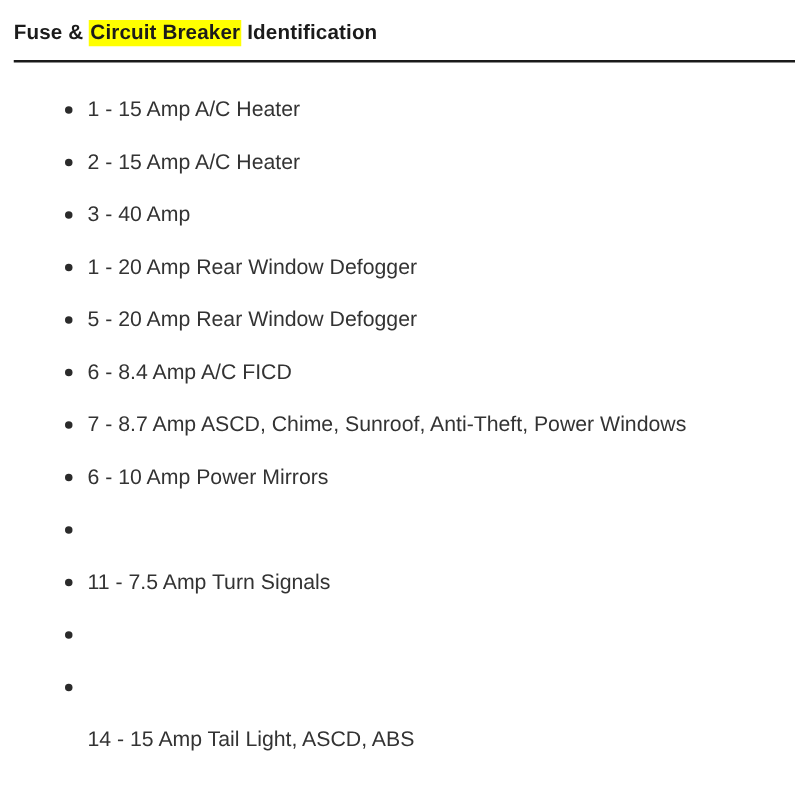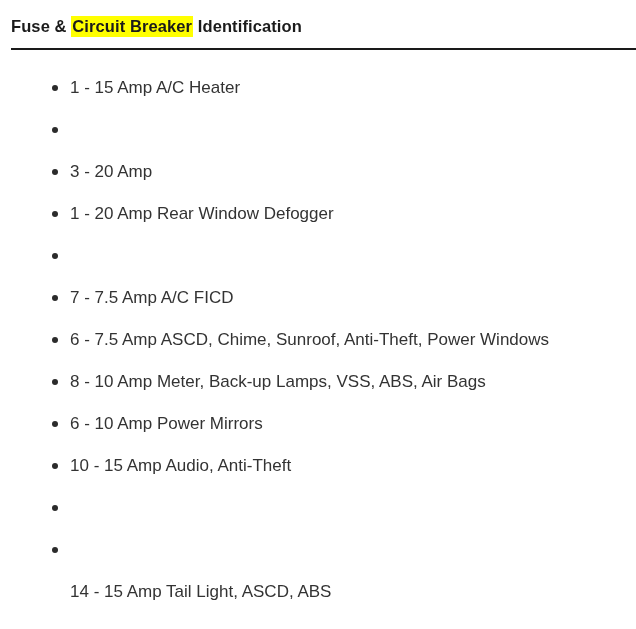--- a/index.html
+++ b/index.html
@@ -94,51 +94,52 @@
 
   <hr class="rule">
 
   <ul class="fuse-list">
     <li class="fuse-item">
       <span class="bullet"></span>
       <span class="label">1 - 15 Amp A/C Heater</span>
     </li>
     <li class="fuse-item">
       <span class="bullet"></span>
+      <span class="label">2 - 15 Amp A/C Heater</span>
     </li>
     <li class="fuse-item">
       <span class="bullet"></span>
-      <span class="label">3 - 20 Amp</span>
+      <span class="label">3 - 40 Amp</span>
     </li>
     <li class="fuse-item">
       <span class="bullet"></span>
       <span class="label">1 - 20 Amp Rear Window Defogger</span>
     </li>
     <li class="fuse-item">
       <span class="bullet"></span>
+      <span class="label">5 - 20 Amp Rear Window Defogger</span>
     </li>
     <li class="fuse-item">
       <span class="bullet"></span>
-      <span class="label">7 - 7.5 Amp A/C FICD</span>
+      <span class="label">6 - 8.4 Amp A/C FICD</span>
     </li>
     <li class="fuse-item">
       <span class="bullet"></span>
-      <span class="label">6 - 7.5 Amp ASCD, Chime, Sunroof, Anti-Theft, Power Windows</span>
-    </li>
-    <li class="fuse-item">
-      <span class="bullet"></span>
-      <span class="label">8 - 10 Amp Meter, Back-up Lamps, VSS, ABS, Air Bags</span>
+      <span class="label">7 - 8.7 Amp ASCD, Chime, Sunroof, Anti-Theft, Power Windows</span>
     </li>
     <li class="fuse-item">
       <span class="bullet"></span>
       <span class="label">6 - 10 Amp Power Mirrors</span>
     </li>
     <li class="fuse-item">
       <span class="bullet"></span>
-      <span class="label">10 - 15 Amp Audio, Anti-Theft</span>
+    </li>
+    <li class="fuse-item">
+      <span class="bullet"></span>
+      <span class="label">11 - 7.5 Amp Turn Signals</span>
     </li>
     <li class="fuse-item">
       <span class="bullet"></span>
     </li>
     <li class="fuse-item">
       <span class="bullet"></span>
     </li>
     <li class="fuse-item">
       
       <span class="label">14 - 15 Amp Tail Light, ASCD, ABS</span>

